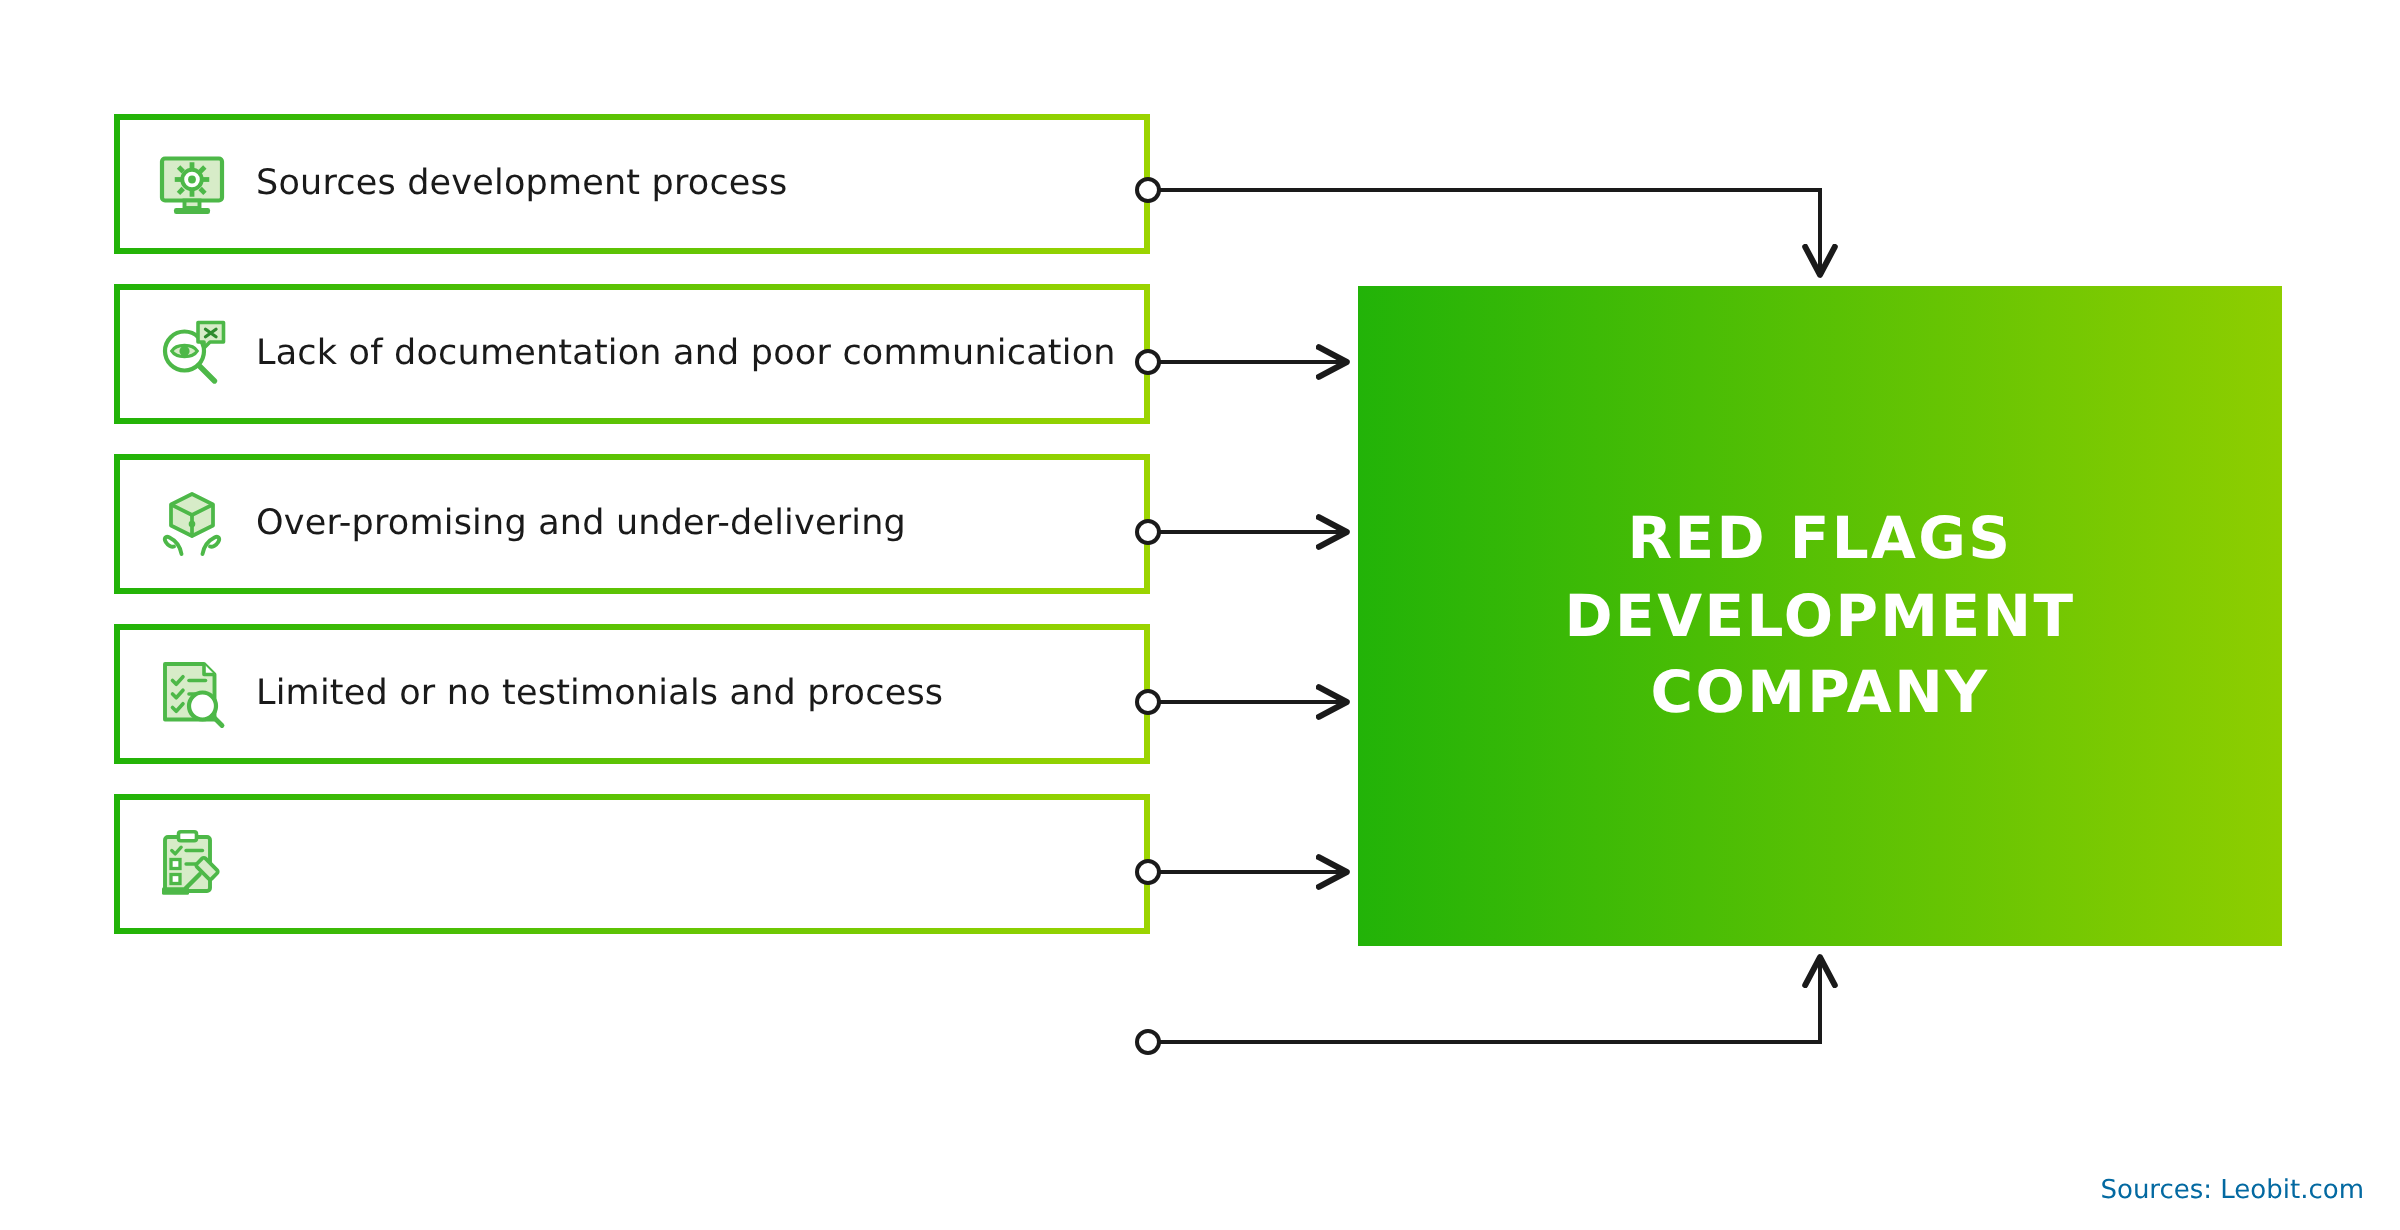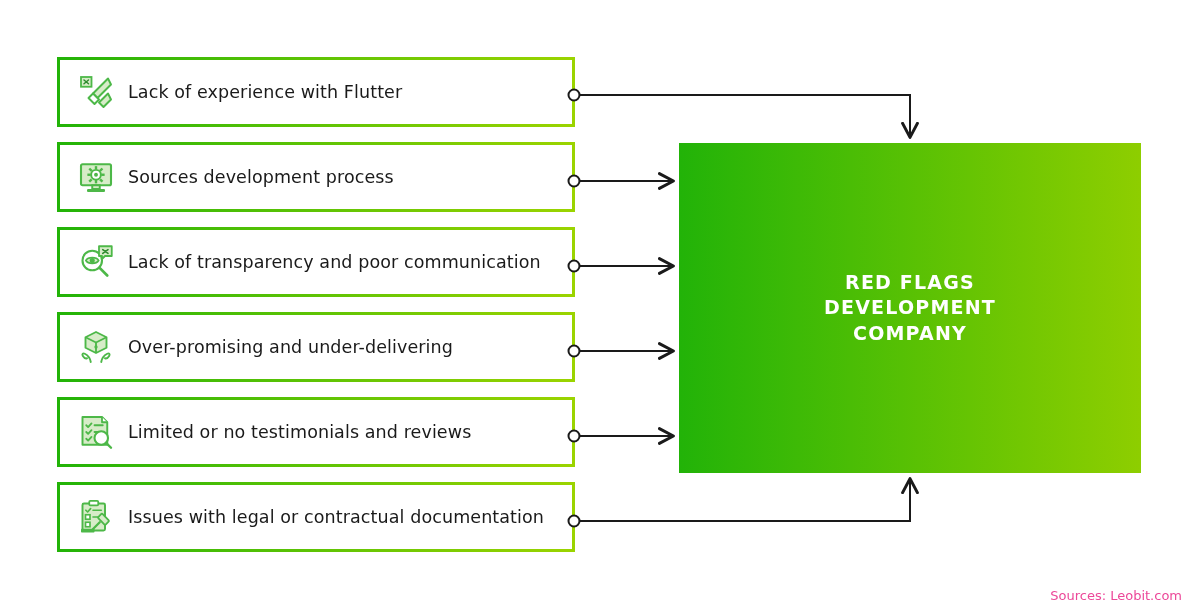--- a/index.html
+++ b/index.html
@@ -71,21 +71,21 @@
     height: 330px;
     display: flex;
     align-items: center;
     justify-content: center;
   }
   #panel-title {
     text-align: center;
     color: #ffffff;
     font-family: "DejaVu Sans", sans-serif;
     font-weight: bold;
-    font-size: 19px;
+    font-size: 29px;
     line-height: 1.33;
     letter-spacing: 1.2px;
     text-transform: uppercase;
     padding: 0 12px;
   }
   #panel-title .tline { display: block; white-space: nowrap; }
 
   
   #connectors {
     position: absolute;
@@ -105,36 +105,20 @@
     font-family: "DejaVu Sans", sans-serif;
   }
 </style>
 </head>
 <body>
 
 <div id="stage">
 
   <div id="cards">
 
-    <div class="card" style="background-image: linear-gradient(90deg, rgb(34, 179, 8) 0%, rgb(155, 212, 0) 100%);">
-      <div class="card-inner">
-        <span class="card-icon">
-          <svg width="36" height="36" viewBox="0 0 48 48">
-            <g fill="none" stroke="#4DB848" stroke-width="2.6" stroke-linejoin="round" stroke-linecap="round">
-              <path d="M40 6 L20 26 L26 32 L44 14 Z" fill="#D7ECC8"></path>
-              <path d="M40 26 L28 38 L34 44 L44 34 Z" fill="#D7ECC8"></path>
-              <path d="M20 26 L14 32 L22 40 L28 34 Z" fill="#ffffff"></path>
-            </g>
-            <rect x="4" y="4" width="14" height="13" fill="#D7ECC8" stroke="#4DB848" stroke-width="2.4"></rect>
-            <path d="M8 8 L14 13 M14 8 L8 13" stroke="#2E8B2E" stroke-width="2" stroke-linecap="round"></path>
-          </svg>
-        </span>
-        <span class="card-label">Lack of experience with Flutter</span>
-      </div>
-    </div>
 
     <div class="card" style="background-image: linear-gradient(90deg, rgb(34, 179, 8) 0%, rgb(155, 212, 0) 100%);">
       <div class="card-inner">
         <span class="card-icon">
           <svg width="36" height="36" viewBox="0 0 48 48">
             <rect x="4" y="7" width="40" height="28" rx="2" fill="#D7ECC8" stroke="#4DB848" stroke-width="2.8"></rect>
             <rect x="19" y="35" width="10" height="5" fill="#D7ECC8" stroke="#4DB848" stroke-width="2.6"></rect>
             <rect x="12" y="40" width="24" height="4" rx="1.5" fill="#4DB848"></rect>
             <g stroke="#4DB848" stroke-width="2.6" fill="#ffffff">
               <circle cx="24" cy="21" r="6.5"></circle>
@@ -161,21 +145,21 @@
         <span class="card-icon">
           <svg width="36" height="36" viewBox="0 0 48 48">
             <circle cx="19" cy="22" r="13" fill="#ffffff" stroke="#4DB848" stroke-width="2.8"></circle>
             <path d="M10.5 22 C13.5 17 24.5 17 27.5 22 C24.5 27 13.5 27 10.5 22 Z" fill="#D7ECC8" stroke="#4DB848" stroke-width="2.2"></path>
             <circle cx="19" cy="22" r="3.4" fill="#4DB848"></circle>
             <line x1="28.5" y1="31.5" x2="39" y2="42" stroke="#4DB848" stroke-width="3.6" stroke-linecap="round"></line>
             <path d="M28 3 H45 V16 H36 L32 20 V16 H28 Z" fill="#D7ECC8" stroke="#4DB848" stroke-width="2.4" stroke-linejoin="round"></path>
             <path d="M33 7.5 L40 12.5 M40 7.5 L33 12.5" stroke="#2E8B2E" stroke-width="2.2" stroke-linecap="round"></path>
           </svg>
         </span>
-        <span class="card-label">Lack of transparency and poor communication</span>
+        <span class="card-label">Lack of documentation and poor communication</span>
       </div>
     </div>
 
     <div class="card" style="background-image: linear-gradient(90deg, rgb(34, 179, 8) 0%, rgb(155, 212, 0) 100%);">
       <div class="card-inner">
         <span class="card-icon">
           <svg width="36" height="36" viewBox="0 0 48 48">
             <g stroke="#4DB848" stroke-width="2.5" stroke-linejoin="round">
               <path d="M24 4 L38 11 L38 25 L24 32 L10 25 L10 11 Z" fill="#D7ECC8"></path>
               <path d="M10 11 L24 18 L38 11" fill="none"></path>
@@ -204,21 +188,21 @@
               <path d="M11 33 L13.5 35.5 L18 30.5"></path>
             </g>
             <g stroke="#4DB848" stroke-width="2.4" stroke-linecap="round">
               <line x1="22" y1="15" x2="33" y2="15"></line>
               <line x1="22" y1="24" x2="33" y2="24"></line>
             </g>
             <circle cx="31" cy="32" r="9" fill="#ffffff" stroke="#4DB848" stroke-width="2.8"></circle>
             <line x1="37.5" y1="38.5" x2="44" y2="45" stroke="#4DB848" stroke-width="3.2" stroke-linecap="round"></line>
           </svg>
         </span>
-        <span class="card-label">Limited or no testimonials and reviews</span>
+        <span class="card-label">Limited or no testimonials and process</span>
       </div>
     </div>
 
     <div class="card" style="background-image: linear-gradient(90deg, rgb(34, 179, 8) 0%, rgb(155, 212, 0) 100%);">
       <div class="card-inner">
         <span class="card-icon">
           <svg width="36" height="36" viewBox="0 0 48 48">
             <rect x="6" y="6" width="30" height="36" rx="2" fill="#D7ECC8" stroke="#4DB848" stroke-width="2.6"></rect>
             <rect x="15" y="2.5" width="12" height="6" rx="1.5" fill="#ffffff" stroke="#4DB848" stroke-width="2.4"></rect>
             <g stroke="#4DB848" stroke-width="2.2" fill="none" stroke-linecap="round" stroke-linejoin="round">
@@ -230,21 +214,20 @@
               <line x1="20" y1="15" x2="31" y2="15"></line>
               <line x1="20" y1="24" x2="29" y2="24"></line>
             </g>
             <g stroke="#4DB848" stroke-width="2.5" stroke-linejoin="round">
               <rect x="27" y="23" width="14" height="8" rx="1.5" fill="#D7ECC8" transform="rotate(45 34 27)"></rect>
               <line x1="29" y1="31" x2="20" y2="40" stroke-width="3" stroke-linecap="round"></line>
             </g>
             <rect x="4" y="39.5" width="18" height="5" rx="1" fill="#4DB848"></rect>
           </svg>
         </span>
-        <span class="card-label">Issues with legal or contractual documentation</span>
       </div>
     </div>
 
   </div>
 
   <div id="panel" style="background: linear-gradient(90deg, rgb(34, 179, 8) 0%, rgb(142, 206, 0) 100%);">
     <div id="panel-title">
         <span class="tline">RED FLAGS</span>
         <span class="tline">DEVELOPMENT</span>
         <span class="tline">COMPANY</span>
@@ -276,15 +259,15 @@
     <g fill="#ffffff" stroke="#1a1a1a" stroke-width="2">
       <circle cx="574" cy="95" r="5.5"></circle>
       <circle cx="574" cy="181" r="5.5"></circle>
       <circle cx="574" cy="266" r="5.5"></circle>
       <circle cx="574" cy="351" r="5.5"></circle>
       <circle cx="574" cy="436" r="5.5"></circle>
       <circle cx="574" cy="521" r="5.5"></circle>
     </g>
   </svg>
 
-  <div id="source-note" style="color: #ec4899;">Sources: Leobit.com</div>
+  <div id="source-note" style="color: #0369a1;">Sources: Leobit.com</div>
 
 </div>
 
 </body></html>

